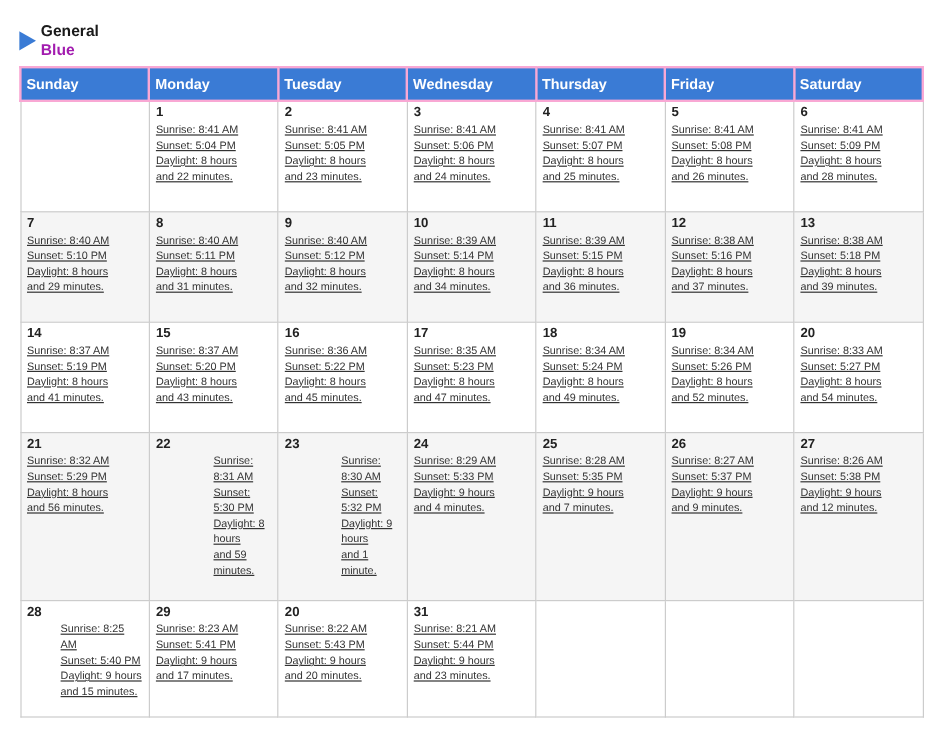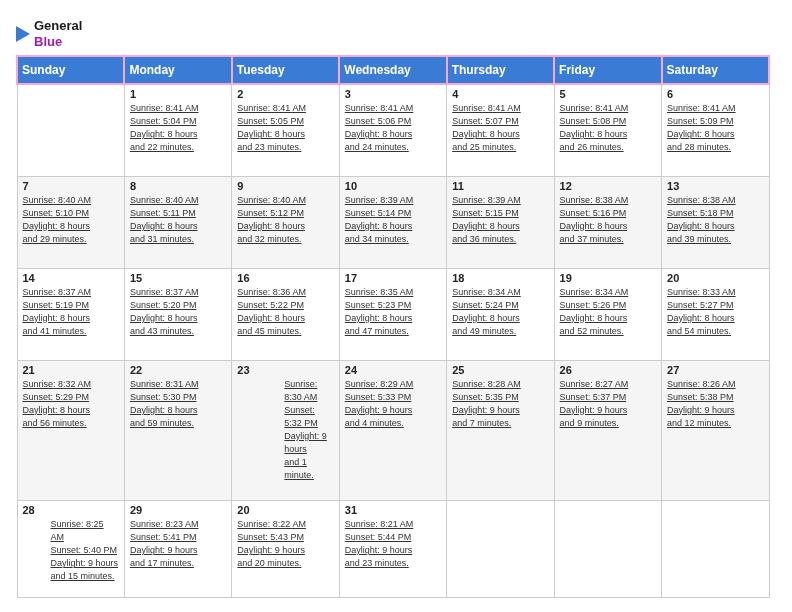--- a/index.html
+++ b/index.html
@@ -268,21 +268,21 @@
         <tr>
           <td>
             <span class="day-number">21</span>
             <div class="day-info" style="white-space: pre-line;">Sunrise: 8:32 AM
 Sunset: 5:29 PM
 Daylight: 8 hours
 and 56 minutes.</div>
           </td>
           <td>
             <span class="day-number">22</span>
-            <div class="day-info" style="white-space: pre-line;">Sunrise: 8:31 AM
+            <div class="day-info" style="white-space: pre-line; margin-left: 48px;">Sunrise: 8:31 AM
 Sunset: 5:30 PM
 Daylight: 8 hours
 and 59 minutes.</div>
           </td>
           <td>
             <span class="day-number">23</span>
             <div class="day-info" style="white-space: pre-line; margin-left: 47px;">Sunrise: 8:30 AM
 Sunset: 5:32 PM
 Daylight: 9 hours
 and 1 minute.</div>

